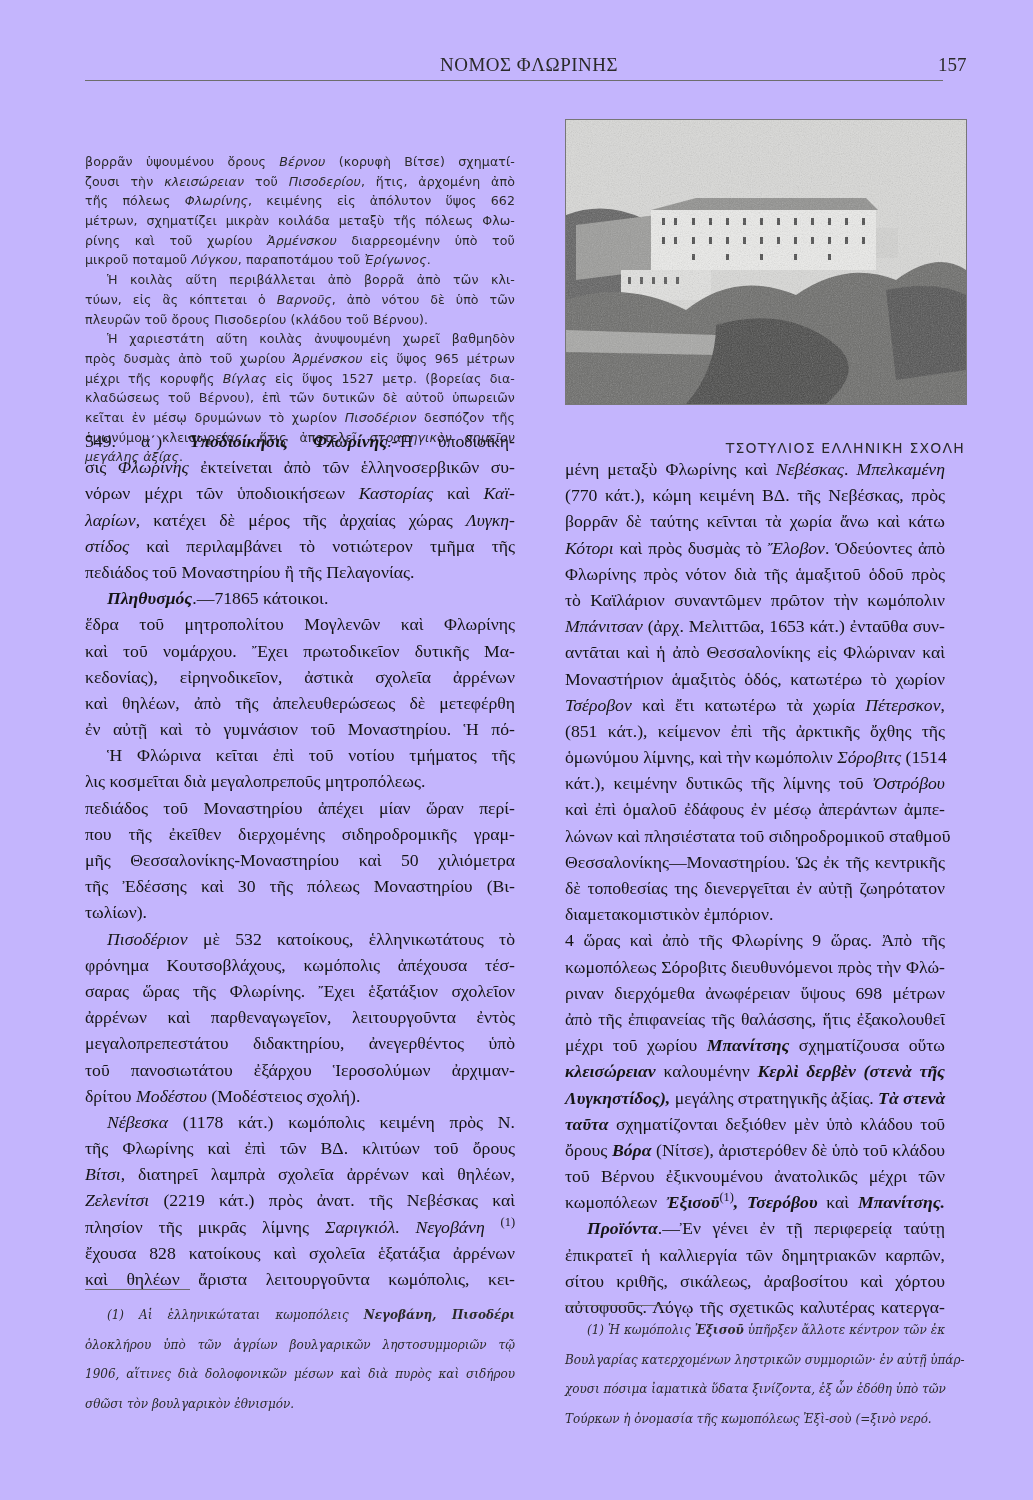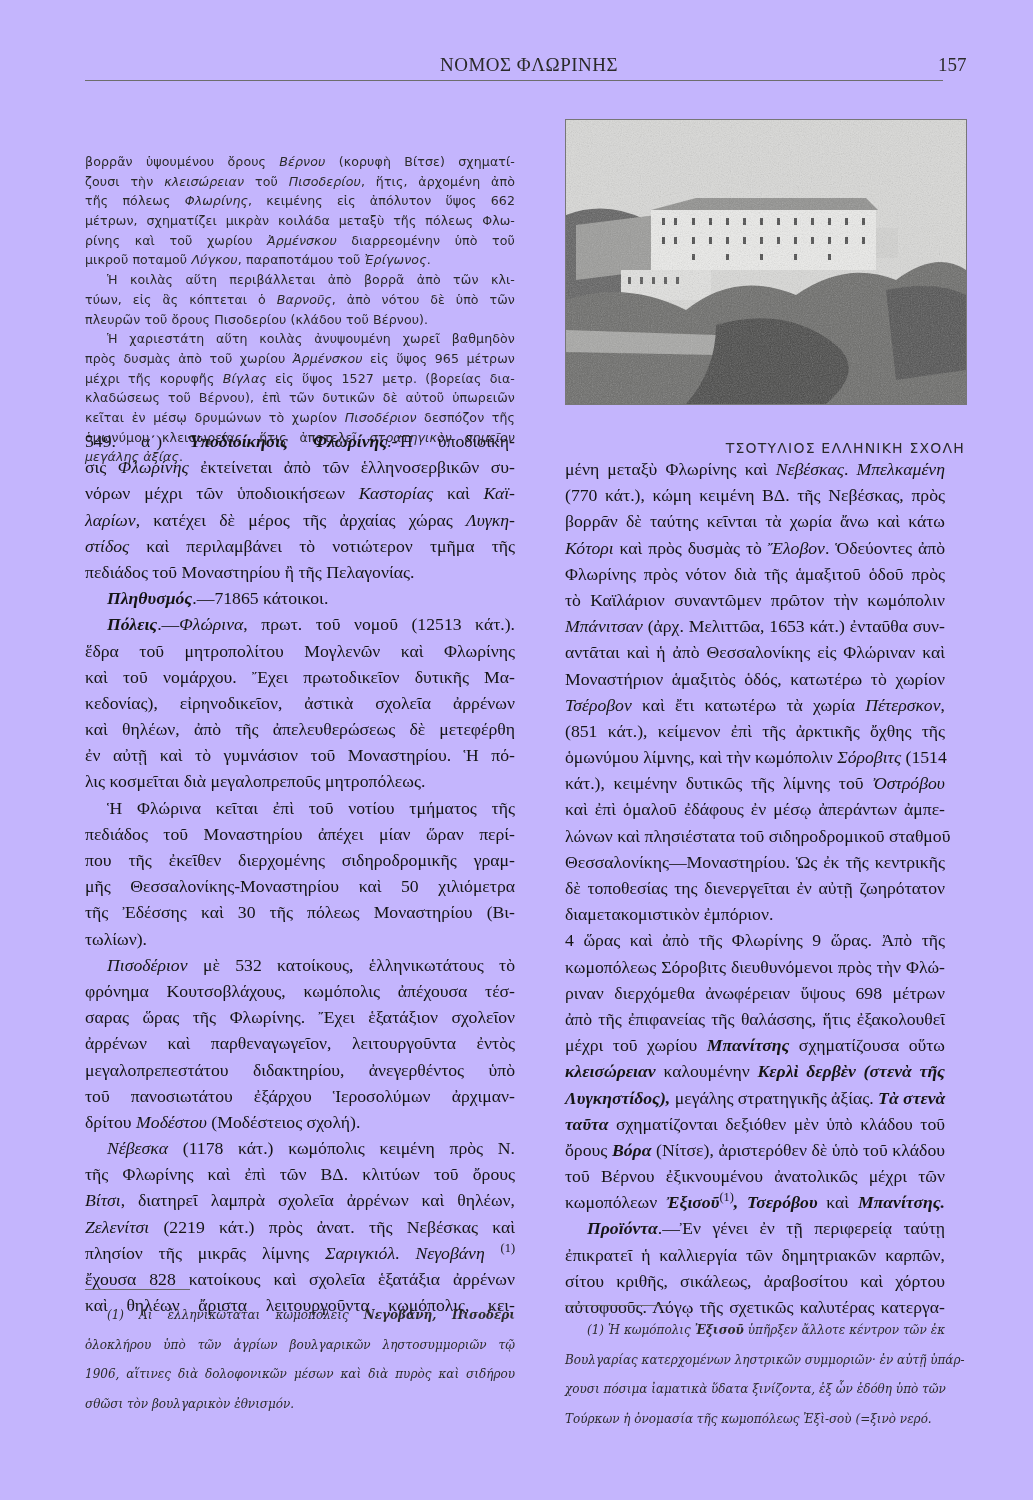--- a/index.html
+++ b/index.html
@@ -66,28 +66,27 @@
     </div>
 
   <div class="col col-left big" style="top:428px;">
       <span class="line"><span>549. α΄) </span><span class="bi">Ὑποδιοίκησις Φλωρίνης</span><span>.-Ἡ ὑποδιοίκη-</span></span>
       <span class="line"><span>σις </span><span class="i">Φλωρίνης</span><span> ἐκτείνεται ἀπὸ τῶν ἑλληνοσερβικῶν συ-</span></span>
       <span class="line"><span>νόρων μέχρι τῶν ὑποδιοικήσεων </span><span class="i">Καστορίας</span><span> καὶ </span><span class="i">Καϊ-</span></span>
       <span class="line"><span class="i">λαρίων</span><span>, κατέχει δὲ μέρος τῆς ἀρχαίας χώρας </span><span class="i">Λυγκη-</span></span>
       <span class="line"><span class="i">στίδος</span><span> καὶ περιλαμβάνει τὸ νοτιώτερον τμῆμα τῆς</span></span>
       <span class="line last"><span>πεδιάδος τοῦ Μοναστηρίου ἢ τῆς Πελαγονίας.</span></span>
       <span class="line indent last"><span class="bi">Πληθυσμός</span><span>.—71865 κάτοικοι.</span></span>
-      <span class="line indent"><span class="bi">Πόλεις</span><span>.—</span><span class="i">Φλώρινα</span><span>, πρωτ. τοῦ νομοῦ (12513 κάτ.).</span></span>
       <span class="line"><span>ἕδρα τοῦ μητροπολίτου Μογλενῶν καὶ Φλωρίνης</span></span>
       <span class="line"><span>καὶ τοῦ νομάρχου. Ἔχει πρωτοδικεῖον δυτικῆς Μα-</span></span>
       <span class="line"><span>κεδονίας), εἰρηνοδικεῖον, ἀστικὰ σχολεῖα ἀρρένων</span></span>
       <span class="line"><span>καὶ θηλέων, ἀπὸ τῆς ἀπελευθερώσεως δὲ μετεφέρθη</span></span>
       <span class="line"><span>ἐν αὐτῇ καὶ τὸ γυμνάσιον τοῦ Μοναστηρίου. Ἡ πό-</span></span>
+      <span class="line indent"><span>Ἡ Φλώρινα κεῖται ἐπὶ τοῦ νοτίου τμήματος τῆς</span></span>
       <span class="line last"><span>λις κοσμεῖται διὰ μεγαλοπρεποῦς μητροπόλεως.</span></span>
-      <span class="line indent"><span>Ἡ Φλώρινα κεῖται ἐπὶ τοῦ νοτίου τμήματος τῆς</span></span>
       <span class="line"><span>πεδιάδος τοῦ Μοναστηρίου ἀπέχει μίαν ὥραν περί-</span></span>
       <span class="line"><span>που τῆς ἐκεῖθεν διερχομένης σιδηροδρομικῆς γραμ-</span></span>
       <span class="line"><span>μῆς Θεσσαλονίκης-Μοναστηρίου καὶ 50 χιλιόμετρα</span></span>
       <span class="line"><span>τῆς Ἐδέσσης καὶ 30 τῆς πόλεως Μοναστηρίου (Βι-</span></span>
       <span class="line last"><span>τωλίων).</span></span>
       <span class="line indent"><span class="i">Πισοδέριον</span><span> μὲ 532 κατοίκους, ἑλληνικωτάτους τὸ</span></span>
       <span class="line"><span>φρόνημα Κουτσοβλάχους, κωμόπολις ἀπέχουσα τέσ-</span></span>
       <span class="line"><span>σαρας ὥρας τῆς Φλωρίνης. Ἔχει ἑξατάξιον σχολεῖον</span></span>
       <span class="line"><span>ἀρρένων καὶ παρθεναγωγεῖον, λειτουργοῦντα ἐντὸς</span></span>
       <span class="line"><span>μεγαλοπρεπεστάτου διδακτηρίου, ἀνεγερθέντος ὑπὸ</span></span>

